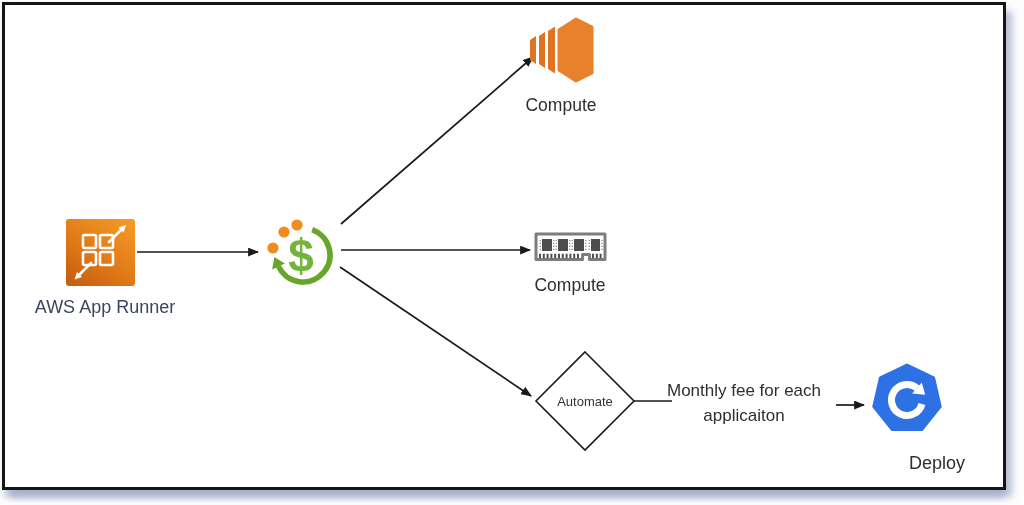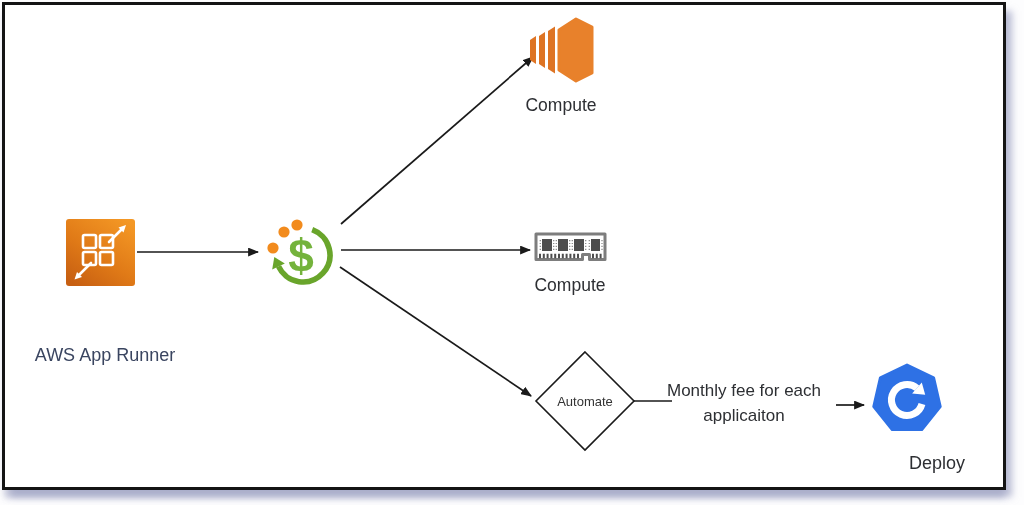--- a/index.html
+++ b/index.html
@@ -62,21 +62,21 @@
     <rect x="17" y="16" width="13" height="13" rx="1.5"></rect>
     <rect x="34" y="16" width="13" height="13" rx="1.5"></rect>
     <rect x="17" y="33" width="13" height="13" rx="1.5"></rect>
     <rect x="34" y="33" width="13" height="13" rx="1.5"></rect>
     <line x1="43" y1="23" x2="56" y2="10"></line>
     <line x1="25" y1="44" x2="12" y2="57"></line>
   </g>
   <polygon points="60,6 52.5,8.5 57.5,13.5" fill="#ffffff"></polygon>
   <polygon points="8.5,60.5 16,58 11,53" fill="#ffffff"></polygon>
 </svg>
-<div class="label navy" style="left:15px;top:296px;width:180px;margin-top:48px;">AWS App Runner</div>
+<div class="label navy" style="left:15px;top:296px;width:180px;">AWS App Runner</div>
 
 <svg class="icon" style="left:263px;top:215px;" width="76" height="76" viewBox="0 0 76 76">
   <path d="M49.2,14.6 A27,27 0 1 1 15.5,51.4" fill="none" stroke="#69A52B" stroke-width="5.6"></path>
   <polygon points="11.3,42 9.2,54.6 21.8,48.6" fill="#69A52B"></polygon>
   <text x="38" y="57" text-anchor="middle" font-size="46" font-weight="bold" fill="#74B33C">$</text>
   <circle cx="34" cy="10" r="5.6" fill="#F28B1D"></circle>
   <circle cx="21" cy="17" r="5.6" fill="#F28B1D"></circle>
   <circle cx="10" cy="33" r="5.6" fill="#F28B1D"></circle>
 </svg>
 

